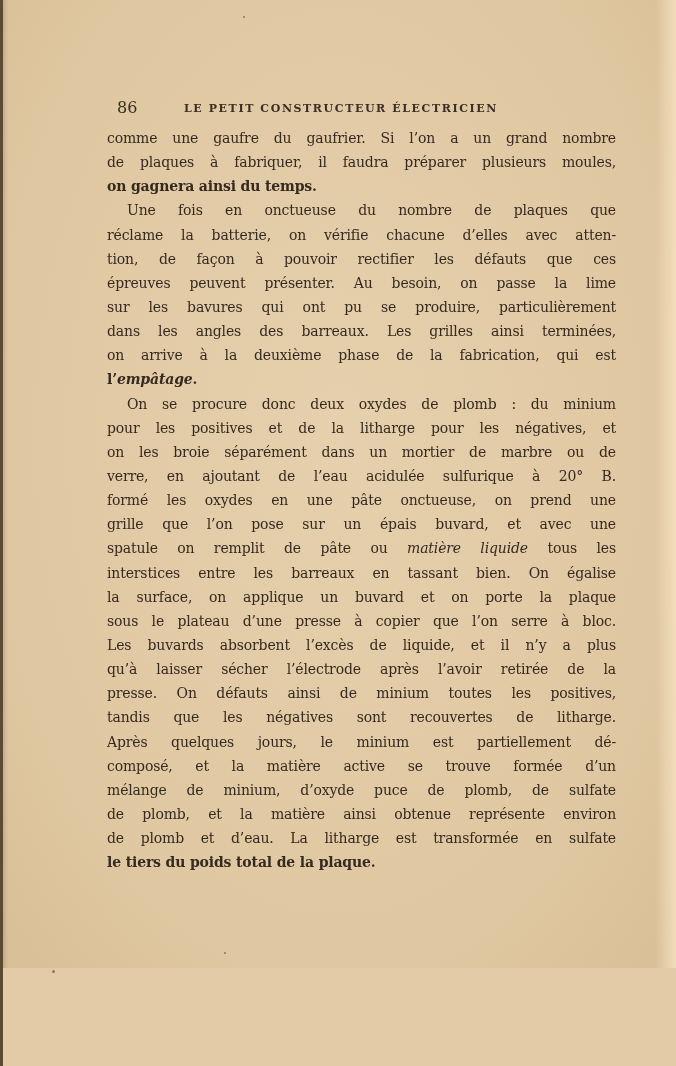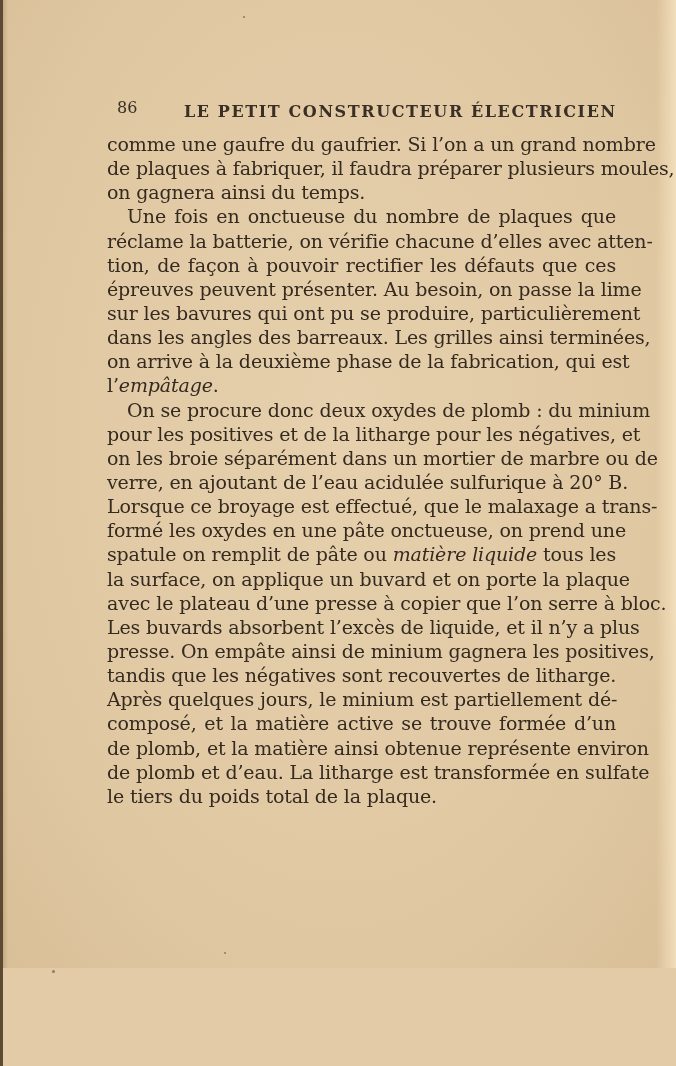--- a/index.html
+++ b/index.html
@@ -44,45 +44,46 @@
     .page-number {
       position: absolute;
       left: 0;
       top: 0;
       font-size: 16px;
     }
     .running-title {
       position: absolute;
       left: 67px;
       top: 4px;
-      font-size: 16px;
+      font-size: 11px;
       letter-spacing: 1.6px;
       font-weight: bold;
       white-space: nowrap;
     }
     .body-text {
       position: absolute;
       left: 107px;
-      top: 132px;
+      top: 126px;
       width: 509px;
       font-family: "DejaVu Serif", serif;
-      font-size: 19px;
+      font-size: 14px;
       color: #352a20;
     }
     .line {
       display: block;
       height: 24.15px;
       line-height: 24.15px;
       white-space: nowrap;
       text-align: justify;
       text-align-last: justify;
       letter-spacing: -0.15px;
     }
     .line.last {
       text-align-last: left;
+      font-weight: bold;
     }
     .line.indent {
       padding-left: 20px;
     }
     .it {
       font-style: italic;
     }
     .speck {
       position: absolute;
       width: 3px;
@@ -115,30 +116,33 @@
     <span class="line">épreuves peuvent présenter. Au besoin, on passe la lime</span>
     <span class="line">sur les bavures qui ont pu se produire, particulièrement</span>
     <span class="line">dans les angles des barreaux. Les grilles ainsi terminées,</span>
     <span class="line">on arrive à la deuxième phase de la fabrication, qui est</span>
     <span class="line last"><span>l’</span><span class="it">empâtage</span><span>.</span></span>
 
     <span class="line indent">On se procure donc deux oxydes de plomb : du minium</span>
     <span class="line">pour les positives et de la litharge pour les négatives, et</span>
     <span class="line">on les broie séparément dans un mortier de marbre ou de</span>
     <span class="line">verre, en ajoutant de l’eau acidulée sulfurique à 20° B.</span>
-    <span class="line">Lorsque ce broyage est effectué, que le malaxage a trans-</span>
     <span class="line">formé les oxydes en une pâte onctueuse, on prend une</span>
+    <span class="line">grille que l’on pose sur un épais buvard, et avec une</span>
     <span class="line"><span>spatule on remplit de pâte ou </span><span class="it">matière liquide</span><span> tous les</span></span>
+    <span class="line">interstices entre les barreaux en tassant bien. On égalise</span>
     <span class="line">la surface, on applique un buvard et on porte la plaque</span>
-    <span class="line">avec le plateau d’une presse à copier que l’on serre à bloc.</span>
+    <span class="line">sous le plateau d’une presse à copier que l’on serre à bloc.</span>
     <span class="line">Les buvards absorbent l’excès de liquide, et il n’y a plus</span>
-    <span class="line">presse. On empâte ainsi de minium gagnera les positives,</span>
+    <span class="line">qu’à laisser sécher l’électrode après l’avoir retirée de la</span>
+    <span class="line">presse. On défauts ainsi de minium toutes les positives,</span>
     <span class="line">tandis que les négatives sont recouvertes de litharge.</span>
     <span class="line">Après quelques jours, le minium est partiellement dé-</span>
     <span class="line">composé, et la matière active se trouve formée d’un</span>
+    <span class="line">mélange de minium, d’oxyde puce de plomb, de sulfate</span>
     <span class="line">de plomb, et la matière ainsi obtenue représente environ</span>
     <span class="line">de plomb et d’eau. La litharge est transformée en sulfate</span>
     <span class="line last">le tiers du poids total de la plaque.</span>
   </div>
 
   <div class="speck" style="left:52px; top:970px;"></div>
   <div class="speck" style="left:224px; top:952px; width:2px; height:2px;"></div>
   <div class="speck" style="left:243px; top:16px; width:2px; height:2px;"></div>
 </div>
 

